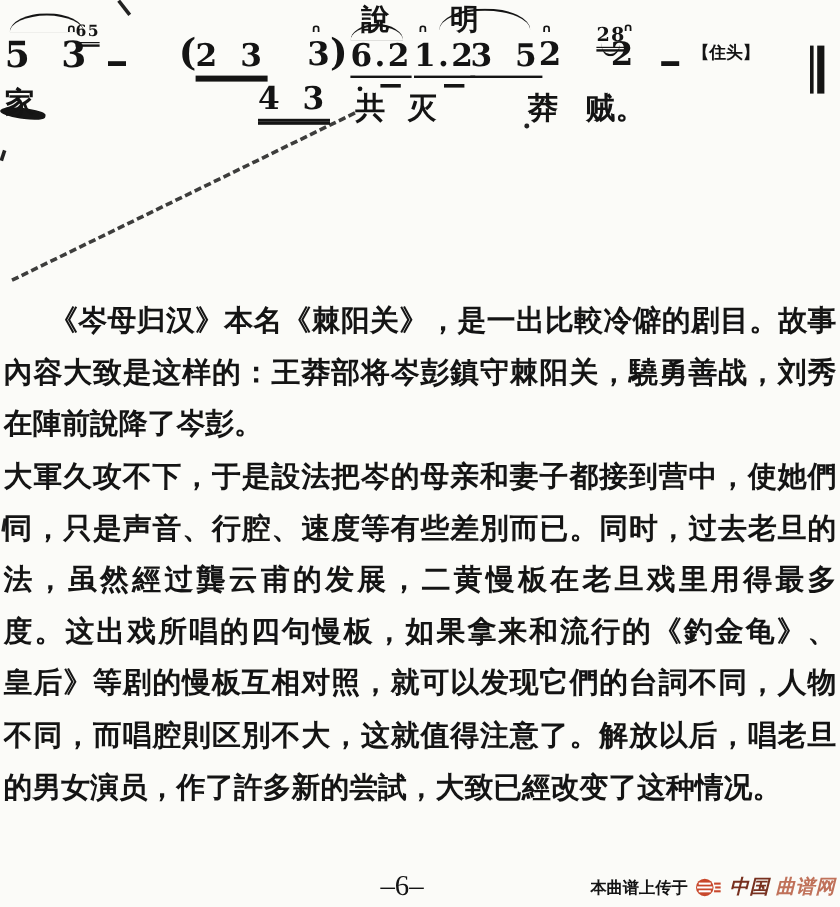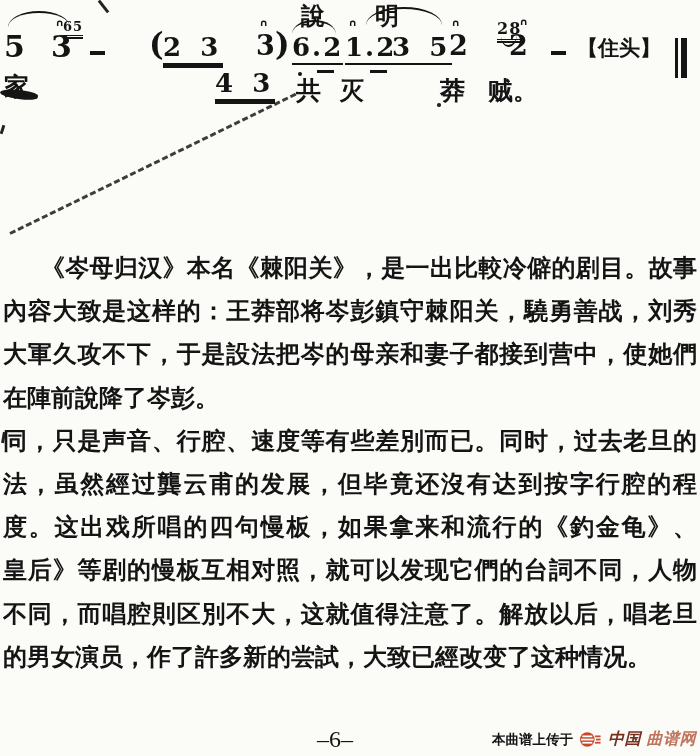--- a/index.html
+++ b/index.html
@@ -85,45 +85,45 @@
       <div class="tok note nums u1" style="left: 345px; top: 34px; font-size: 26px;">1.2</div>
       <div class="tok hline" style="left: 370px; top: 70px; width: 17px; height: 2.5px;"></div>
       <div class="tok note beam u1" style="left: 392px; top: 34px; font-size: 26px;">3 5</div>
       <div class="tok note" style="left: 449px; top: 32px; font-size: 27px;">2</div>
       <div class="tok breath" style="left: 451px; top: 18px; font-size: 11px;">∩</div>
       <div class="tok note grace u2" style="left: 497px; top: 21px; font-size: 16px;">28</div>
       <div class="tok arcb" style="left: 501px; top: 35px; width: 16px; height: 10px;"></div>
       <div class="tok breath" style="left: 519px; top: 17px; font-size: 11px;">∩</div>
       <div class="tok note" style="left: 509px; top: 32px; font-size: 27px;">2</div>
       <div class="tok hline" style="left: 551px; top: 51px; width: 15px; height: 3.5px;"></div>
-      <div class="tok cjk" style="left: 577px; top: 38px; font-size: 21px;">【住头】</div>
+      <div class="tok cjk" style="left: 577px; top: 38px; font-size: 14px;">【住头】</div>
       <div class="tok hline" style="left: 675px; top: 38px; width: 2.5px; height: 40px;"></div>
       <div class="tok hline" style="left: 681px; top: 38px; width: 6px; height: 40px;"></div>
       <div class="tok lyric" style="left: 4px; top: 74px; font-size: 25px;">家</div>
       <div class="tok lyric" style="left: 296px; top: 78px; font-size: 25px;">共</div>
       <div class="tok lyric" style="left: 339px; top: 78px; font-size: 25px;">灭</div>
       <div class="tok lyric" style="left: 440px; top: 78px; font-size: 25px;">莽</div>
       <div class="tok lyric" style="left: 488px; top: 78px; font-size: 25px;">贼。</div>
     </div>
 
   <div id="heading">
     <span>說</span>
     <span>明</span>
   </div>
 
   <div id="bodytext">
       <div>
         <div class="text-line just indent">《岑母归汉》本名《棘阳关》，是一出比較冷僻的剧目。故事</div>
         <div class="text-line just">內容大致是这样的：王莽部将岑彭鎮守棘阳关，驍勇善战，刘秀</div>
+        <div class="text-line">在陣前說降了岑彭。</div>
         <div class="text-line just">大軍久攻不下，于是設法把岑的母亲和妻子都接到营中，使她們</div>
-        <div class="text-line">在陣前說降了岑彭。</div>
       </div>
       <div>
         <div class="text-line just">同，只是声音、行腔、速度等有些差別而已。同时，过去老旦的唱</div>
-        <div class="text-line just">法，虽然經过龔云甫的发展，但毕竟还沒有达到按字行腔的程</div>
+        <div class="text-line just">法，虽然經过龔云甫的发展，二黄慢板在老旦戏里用得最多</div>
         <div class="text-line just">度。这出戏所唱的四句慢板，如果拿来和流行的《釣金龟》、《遇</div>
         <div class="text-line just">皇后》等剧的慢板互相对照，就可以发现它們的台詞不同，人物</div>
         <div class="text-line just">不同，而唱腔則区別不大，这就值得注意了。解放以后，唱老旦</div>
         <div class="text-line">的男女演员，作了許多新的尝試，大致已經改变了这种情况。</div>
       </div>
     </div>
 
   <div id="pageno">–6–</div>
   <div id="watermark">
     <span id="upload-note">本曲谱上传于</span>

